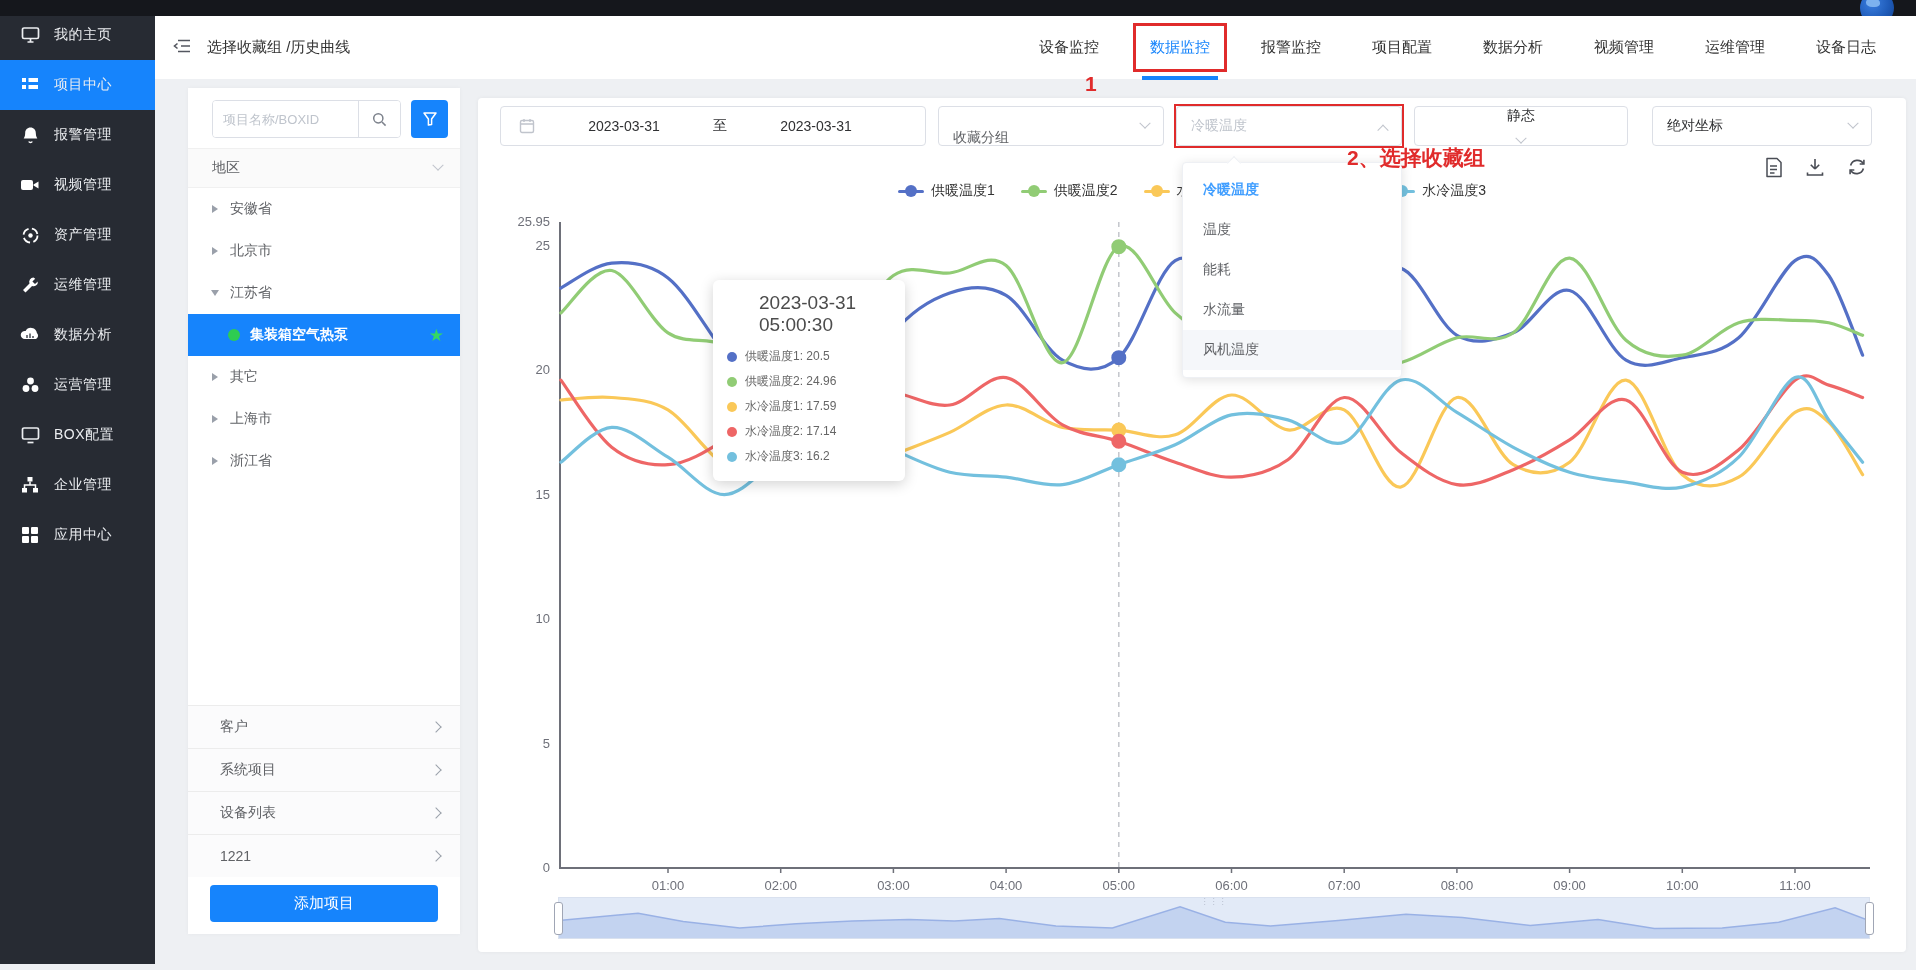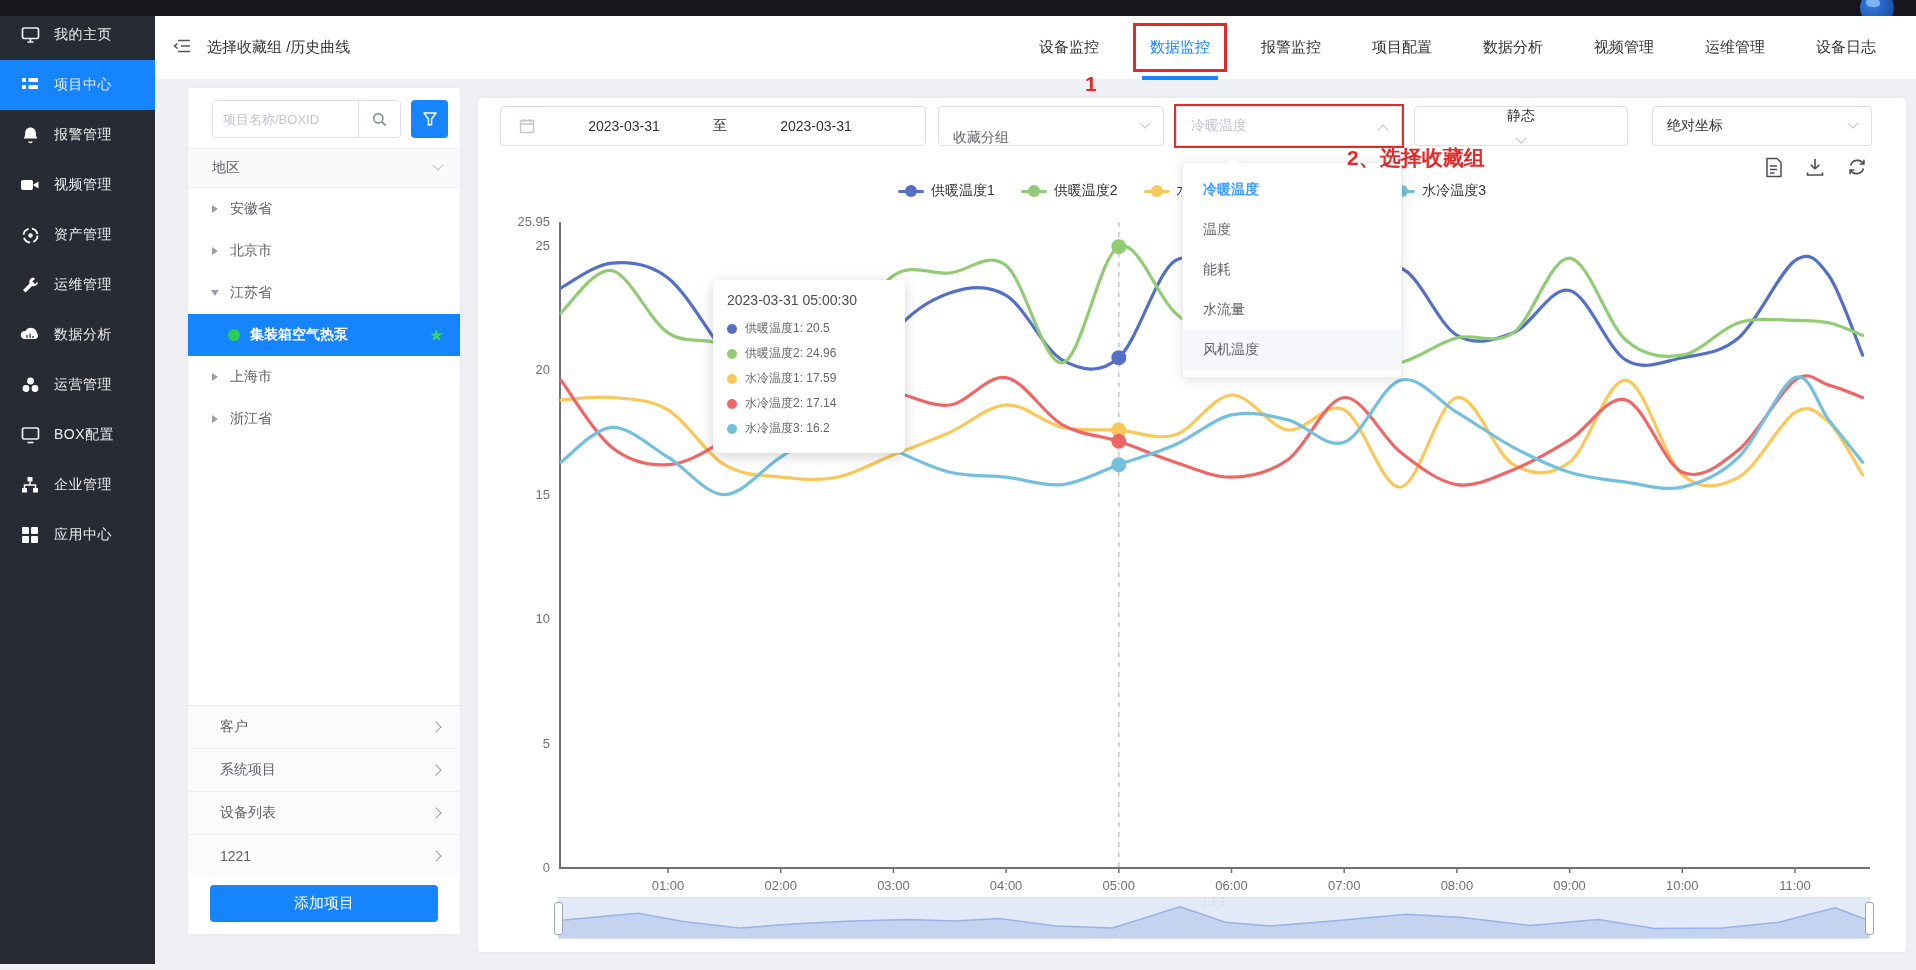--- a/index.html
+++ b/index.html
@@ -74,21 +74,21 @@
   .leg-item { display:flex; align-items:center; gap:7px; cursor:pointer; }
   .leg-marker { position:relative; width:26px; height:10px; }
   .leg-marker .ln { position:absolute; left:0; right:0; top:4px; height:2.5px; border-radius:2px; }
   .leg-marker .cr { position:absolute; left:7px; top:-1px; width:12px; height:12px; border-radius:50%; }
   .leg-label { font-size:14px; color:#333; }
 
   .chart-svg { position:absolute; left:0; top:0; z-index:1; }
 
   
   .tooltip { position:absolute; left:235px; top:182px; width:192px; background:#fff; border-radius:6px; box-shadow:0 3px 14px rgba(0,0,0,.18); padding:12px 14px; z-index:6; }
-  .tt-title { font-size:14px; color:#4c4c4c; margin-bottom:8px; }
+  .tt-title { font-size:19px; color:#4c4c4c; margin-bottom:8px;margin-left:32px; }
   .tt-row { display:flex; align-items:center; font-size:12px; color:#666; height:25px; }
   .tt-dot { width:10px; height:10px; border-radius:50%; margin-right:8px; flex:0 0 auto; }
 
   
   .dropdown { position:absolute; left:704px; top:64px; width:220px; background:#fff; border-radius:4px; box-shadow:0 2px 12px rgba(0,0,0,.12); border:1px solid #eef0f4; padding:7px 0; z-index:8; }
   .dropdown .arrow { position:absolute; left:46px; top:-5px; width:10px; height:10px; background:#fff; border-left:1px solid #eef0f4; border-top:1px solid #eef0f4; transform:rotate(45deg); }
   .dd-item { height:40px; display:flex; align-items:center; padding-left:20px; font-size:14px; color:#606266; cursor:pointer; }
   .dd-item.selected { color:#409eff; font-weight:bold; }
   .dd-item.hover { background:#f5f7fa; }
 
@@ -275,20 +275,24 @@
                    <span>北京市</span>
       </div>
       <div class="tree-row">
         <span class="caret open"></span>
                    <span>江苏省</span>
       </div>
       <div class="tree-row sel">
         <span class="dot-green"></span>
                    <span style="font-weight:bold">集装箱空气热泵</span>
                    <span class="star">★</span>
+      </div>
+      <div class="tree-row">
+        <span class="caret "></span>
+                   <span>其它</span>
       </div>
       <div class="tree-row">
         <span class="caret "></span>
                    <span>上海市</span>
       </div>
       <div class="tree-row">
         <span class="caret "></span>
                    <span>浙江省</span>
       </div>
     </div>

